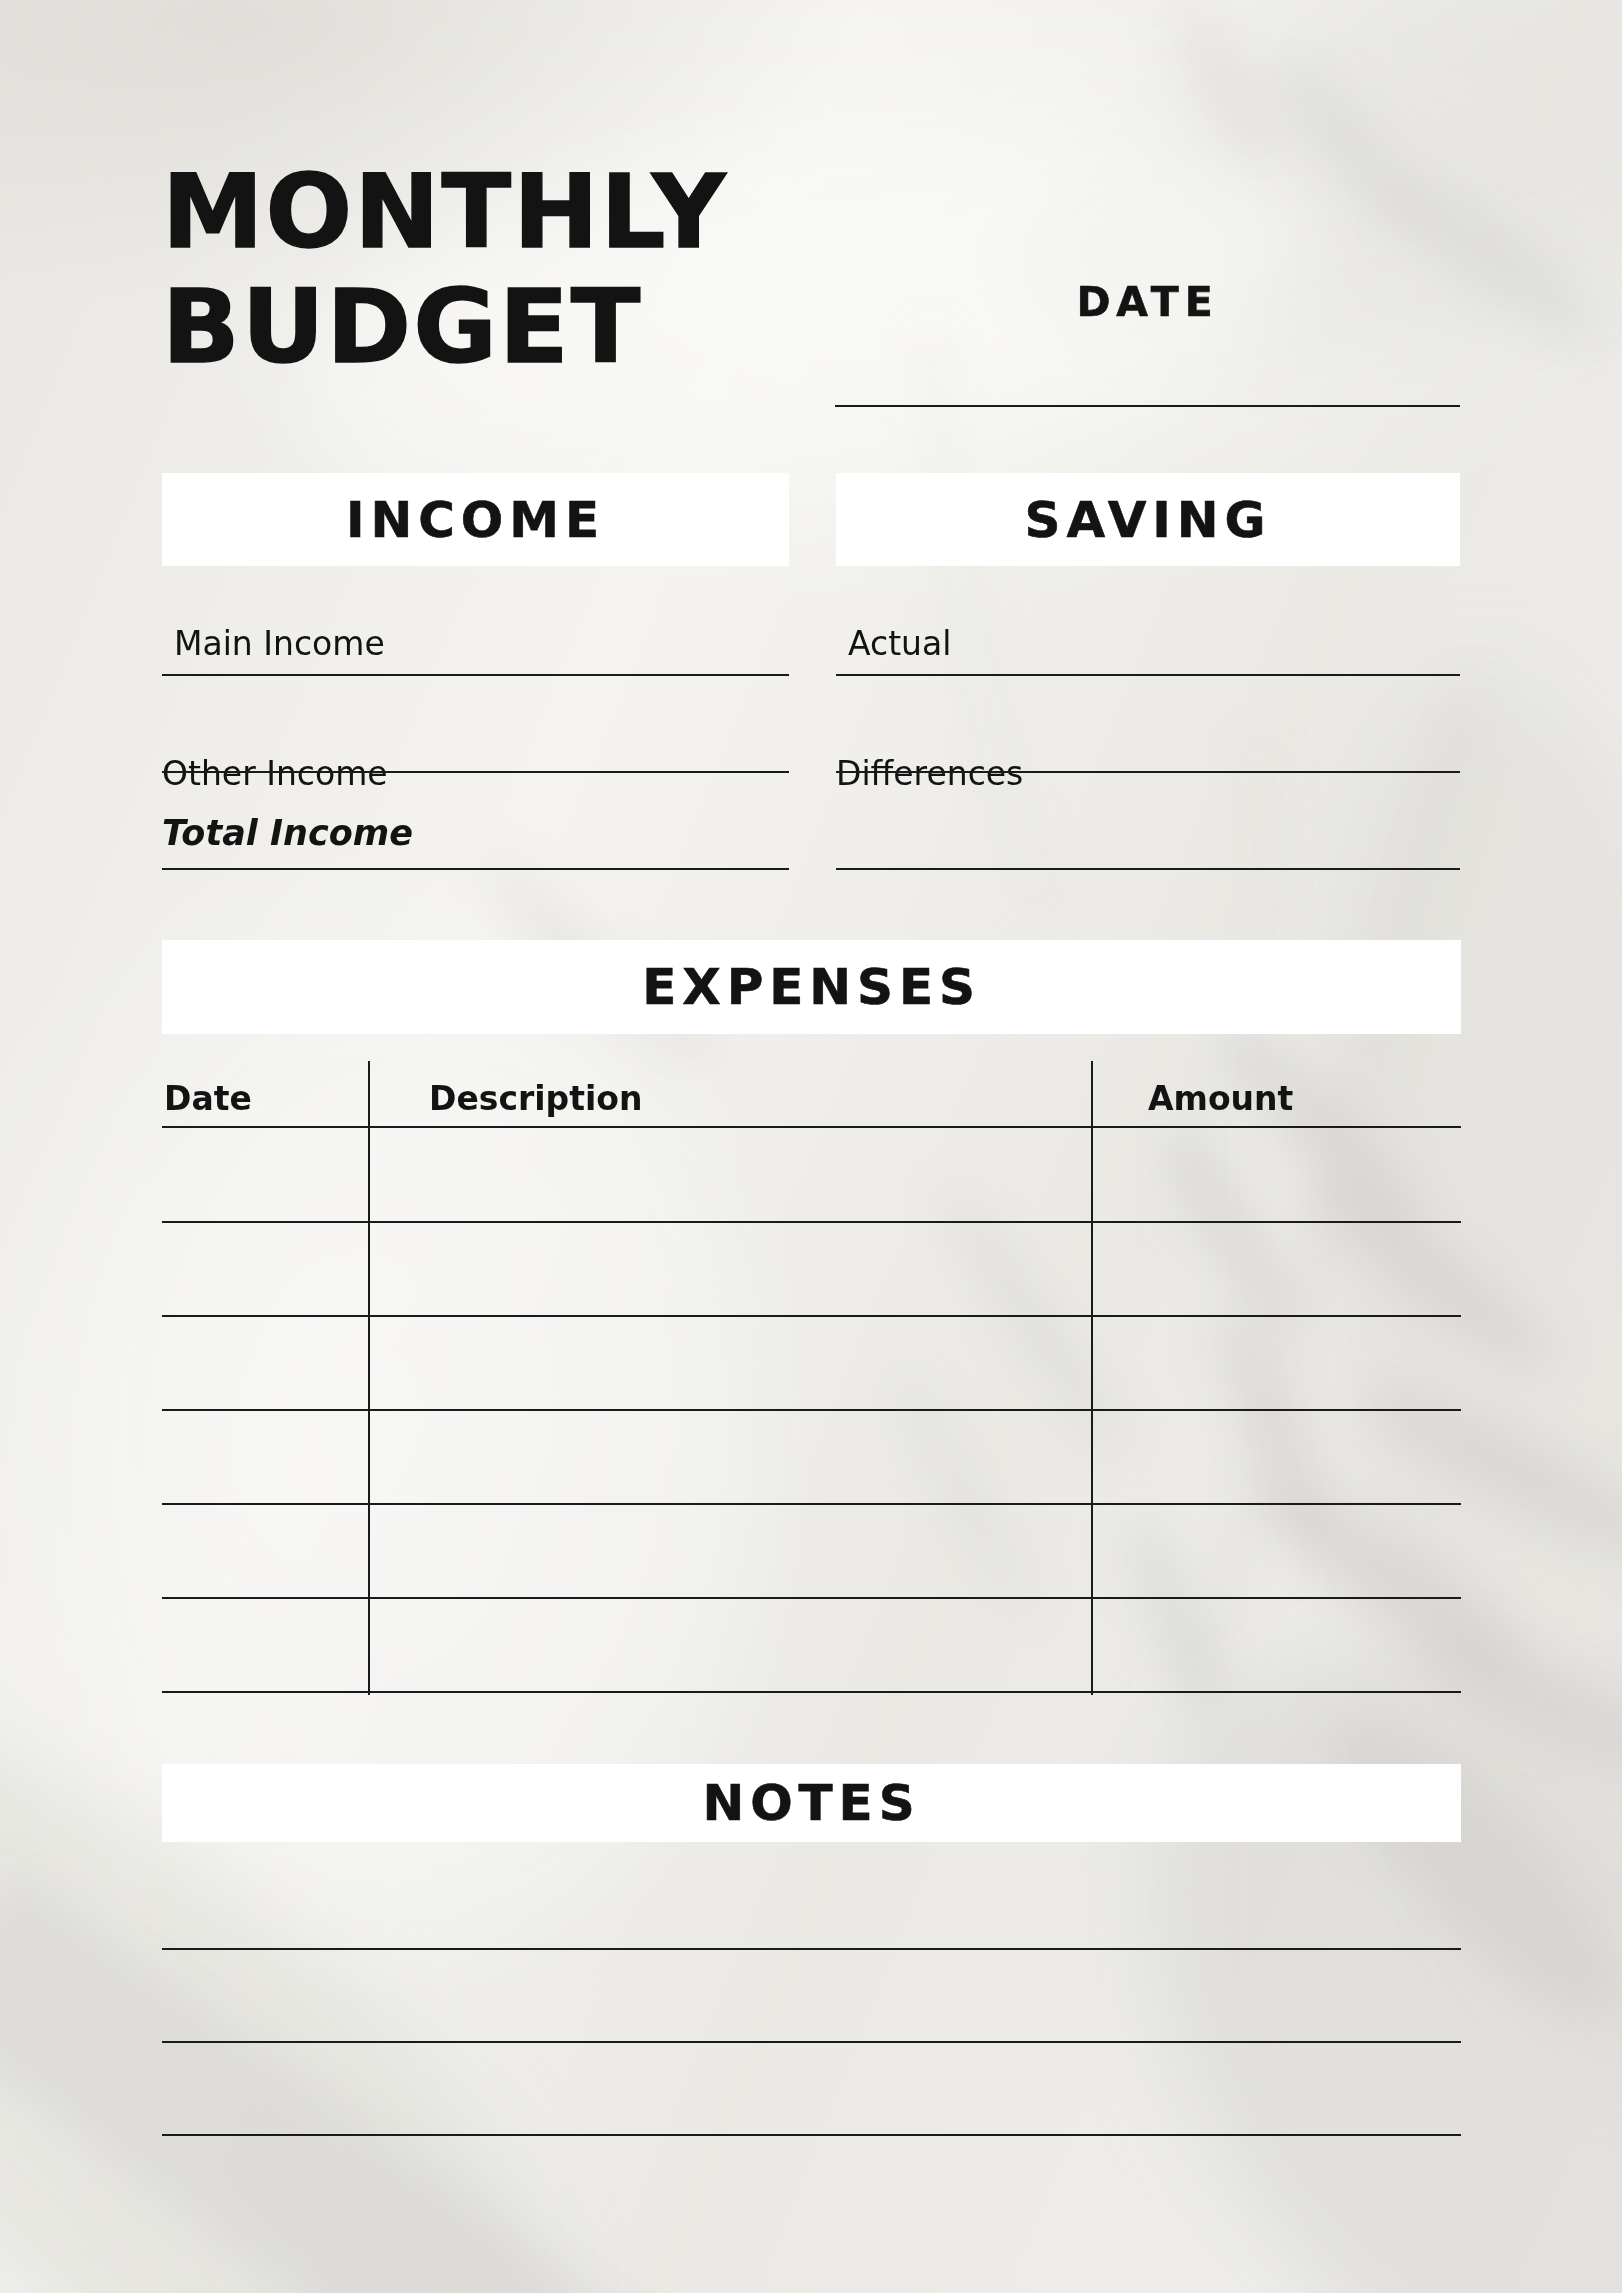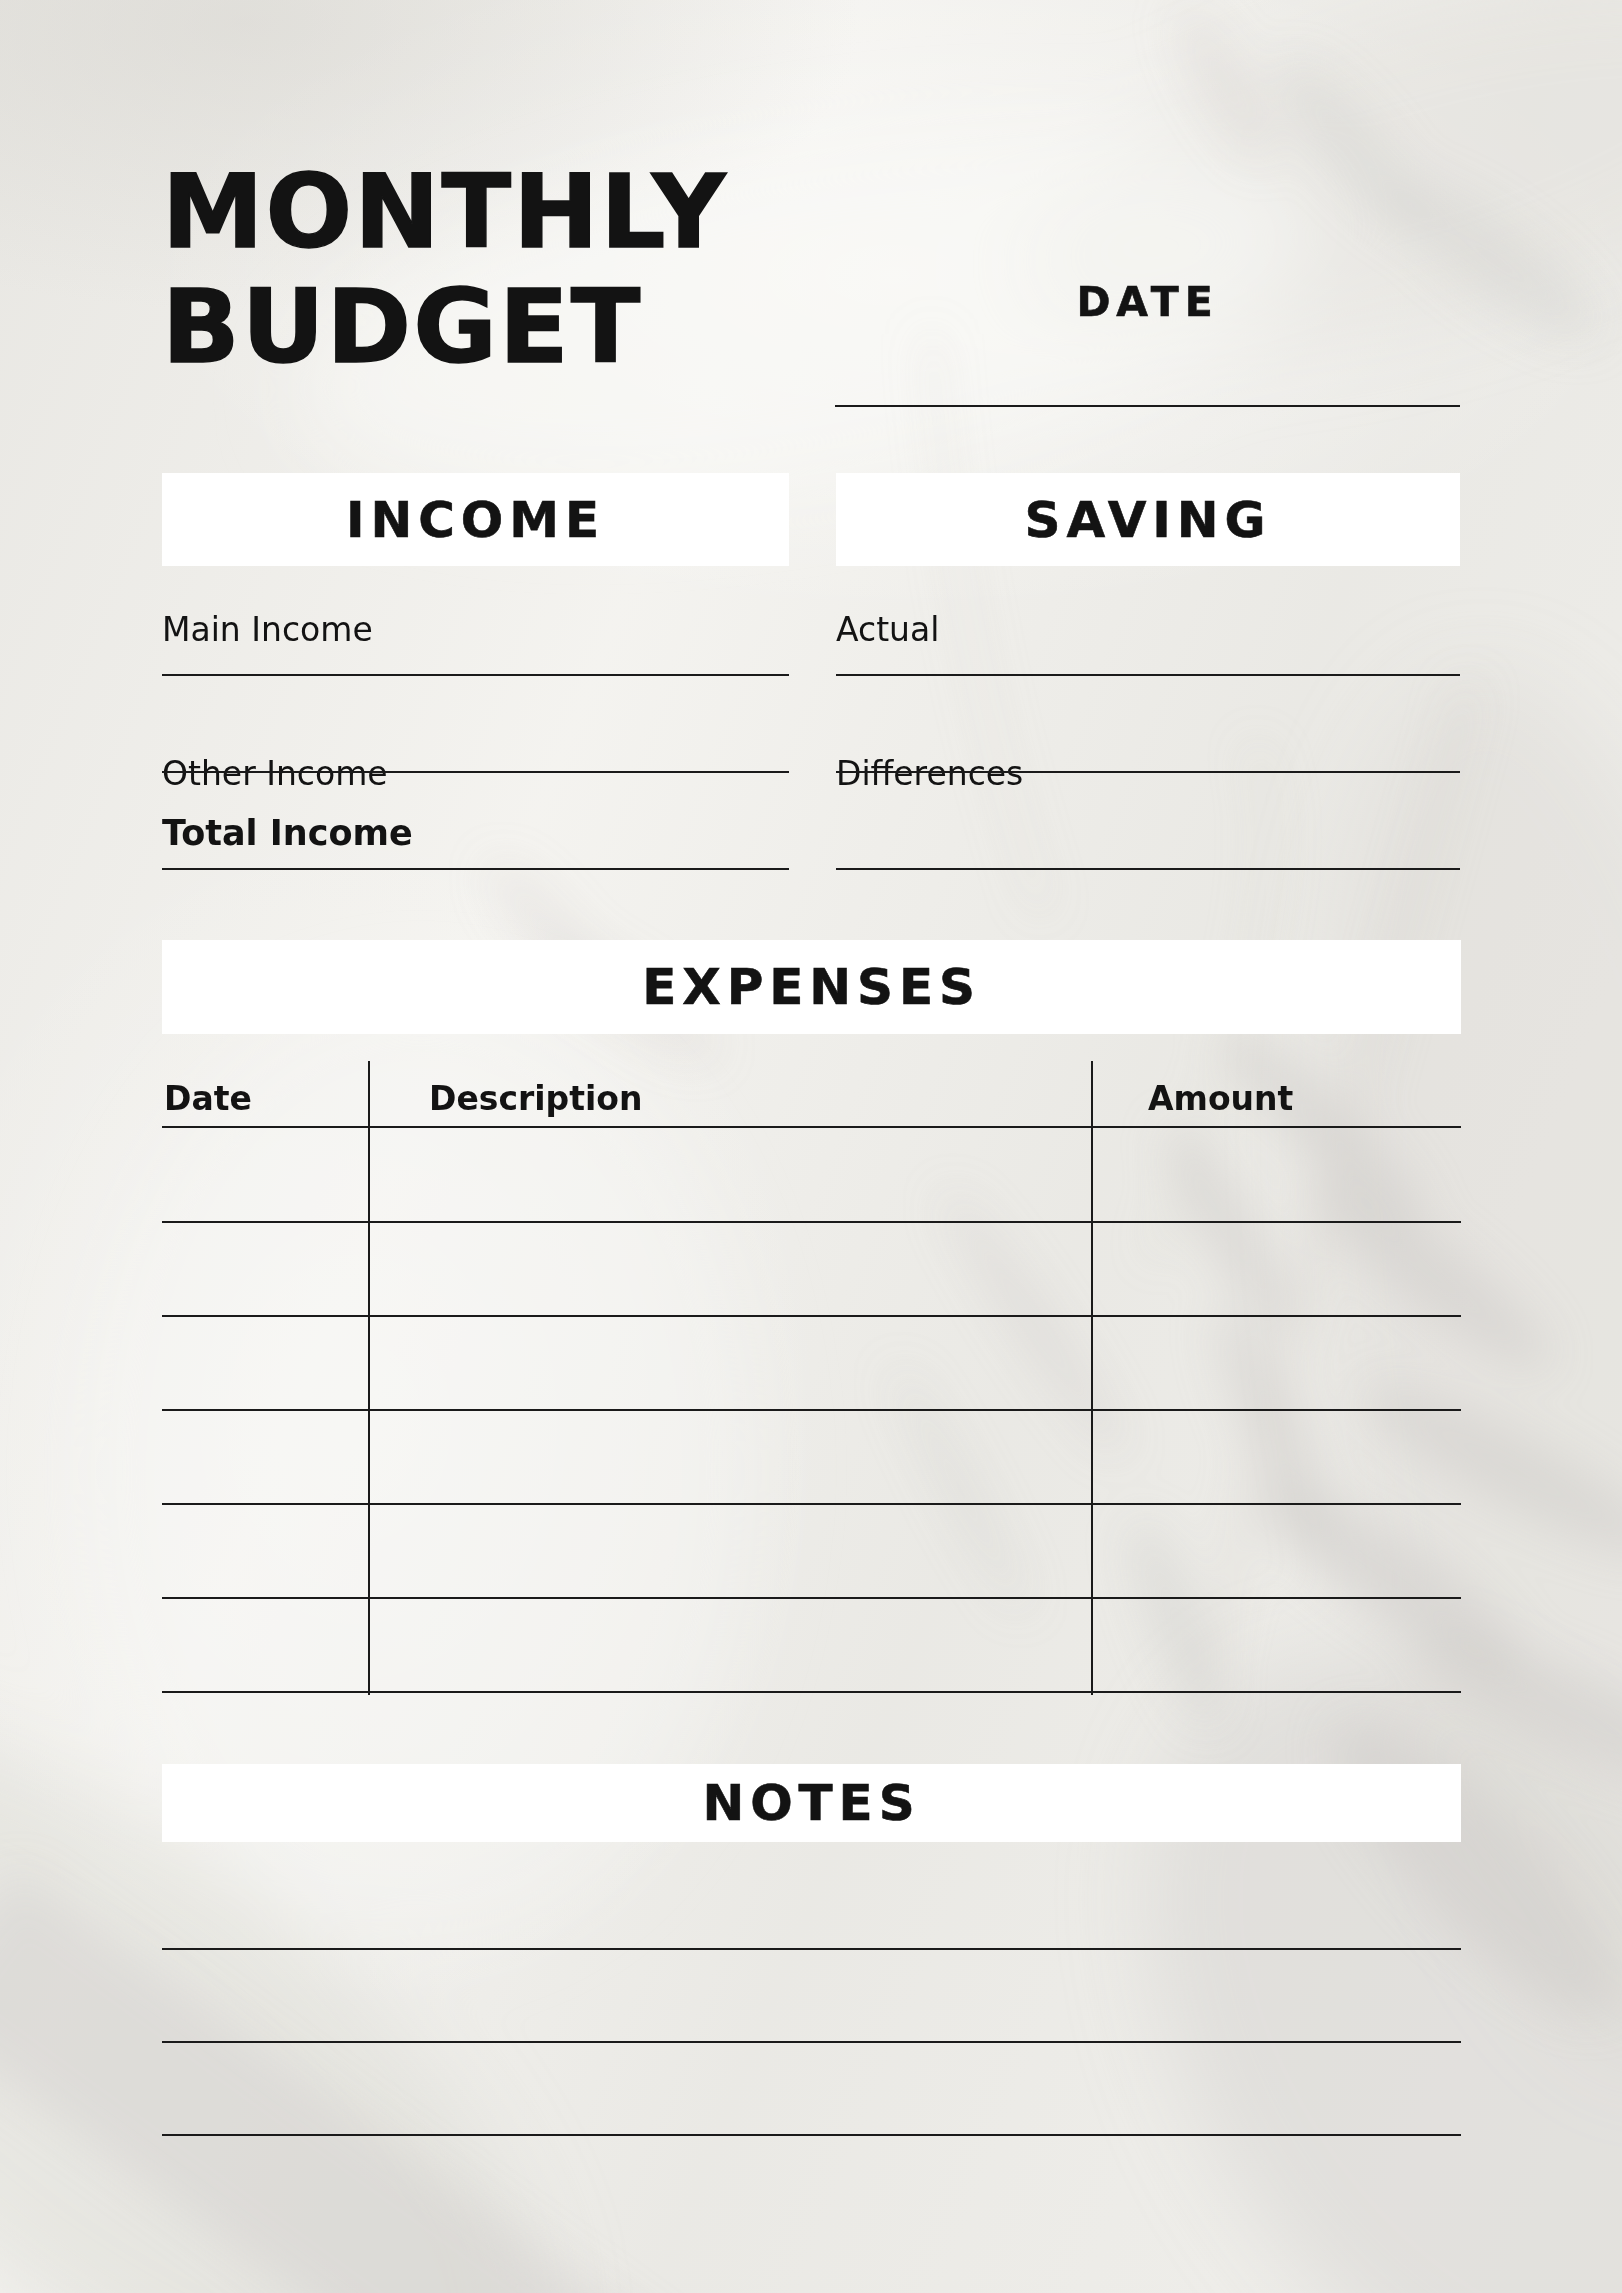--- a/index.html
+++ b/index.html
@@ -62,21 +62,21 @@
   .box-expenses{left:162px;top:940px;width:1299px;height:94px;}
   .box-notes{left:162px;top:1764px;width:1299px;height:78px;}
 
   
   .field-label{
     font-size:33px;line-height:39px;color:var(--ink);
   }
   .field-label.bold{font-weight:bold;font-size:35px;}
   .col-l{left:162px;width:627px;}
   .col-r{left:836px;width:624px;}
-  .lbl-1{top:610px;} .lbl-2{top:754px;} .lbl-3{top:814px;}
+  .lbl-1{top:624px;margin-left:12px;} .lbl-2{top:754px;} .lbl-3{top:814px;font-style:italic;}
   .ln-1{top:674px;} .ln-2{top:771px;} .ln-3{top:868px;}
 
   
   .exp-table{left:162px;top:1063px;width:1299px;height:632px;}
   .vline{
     position:absolute;top:-2px;width:2px;height:634px;
     background:var(--line);
   }
   .thead{
     position:absolute;left:0;top:0;width:1299px;height:63px;

